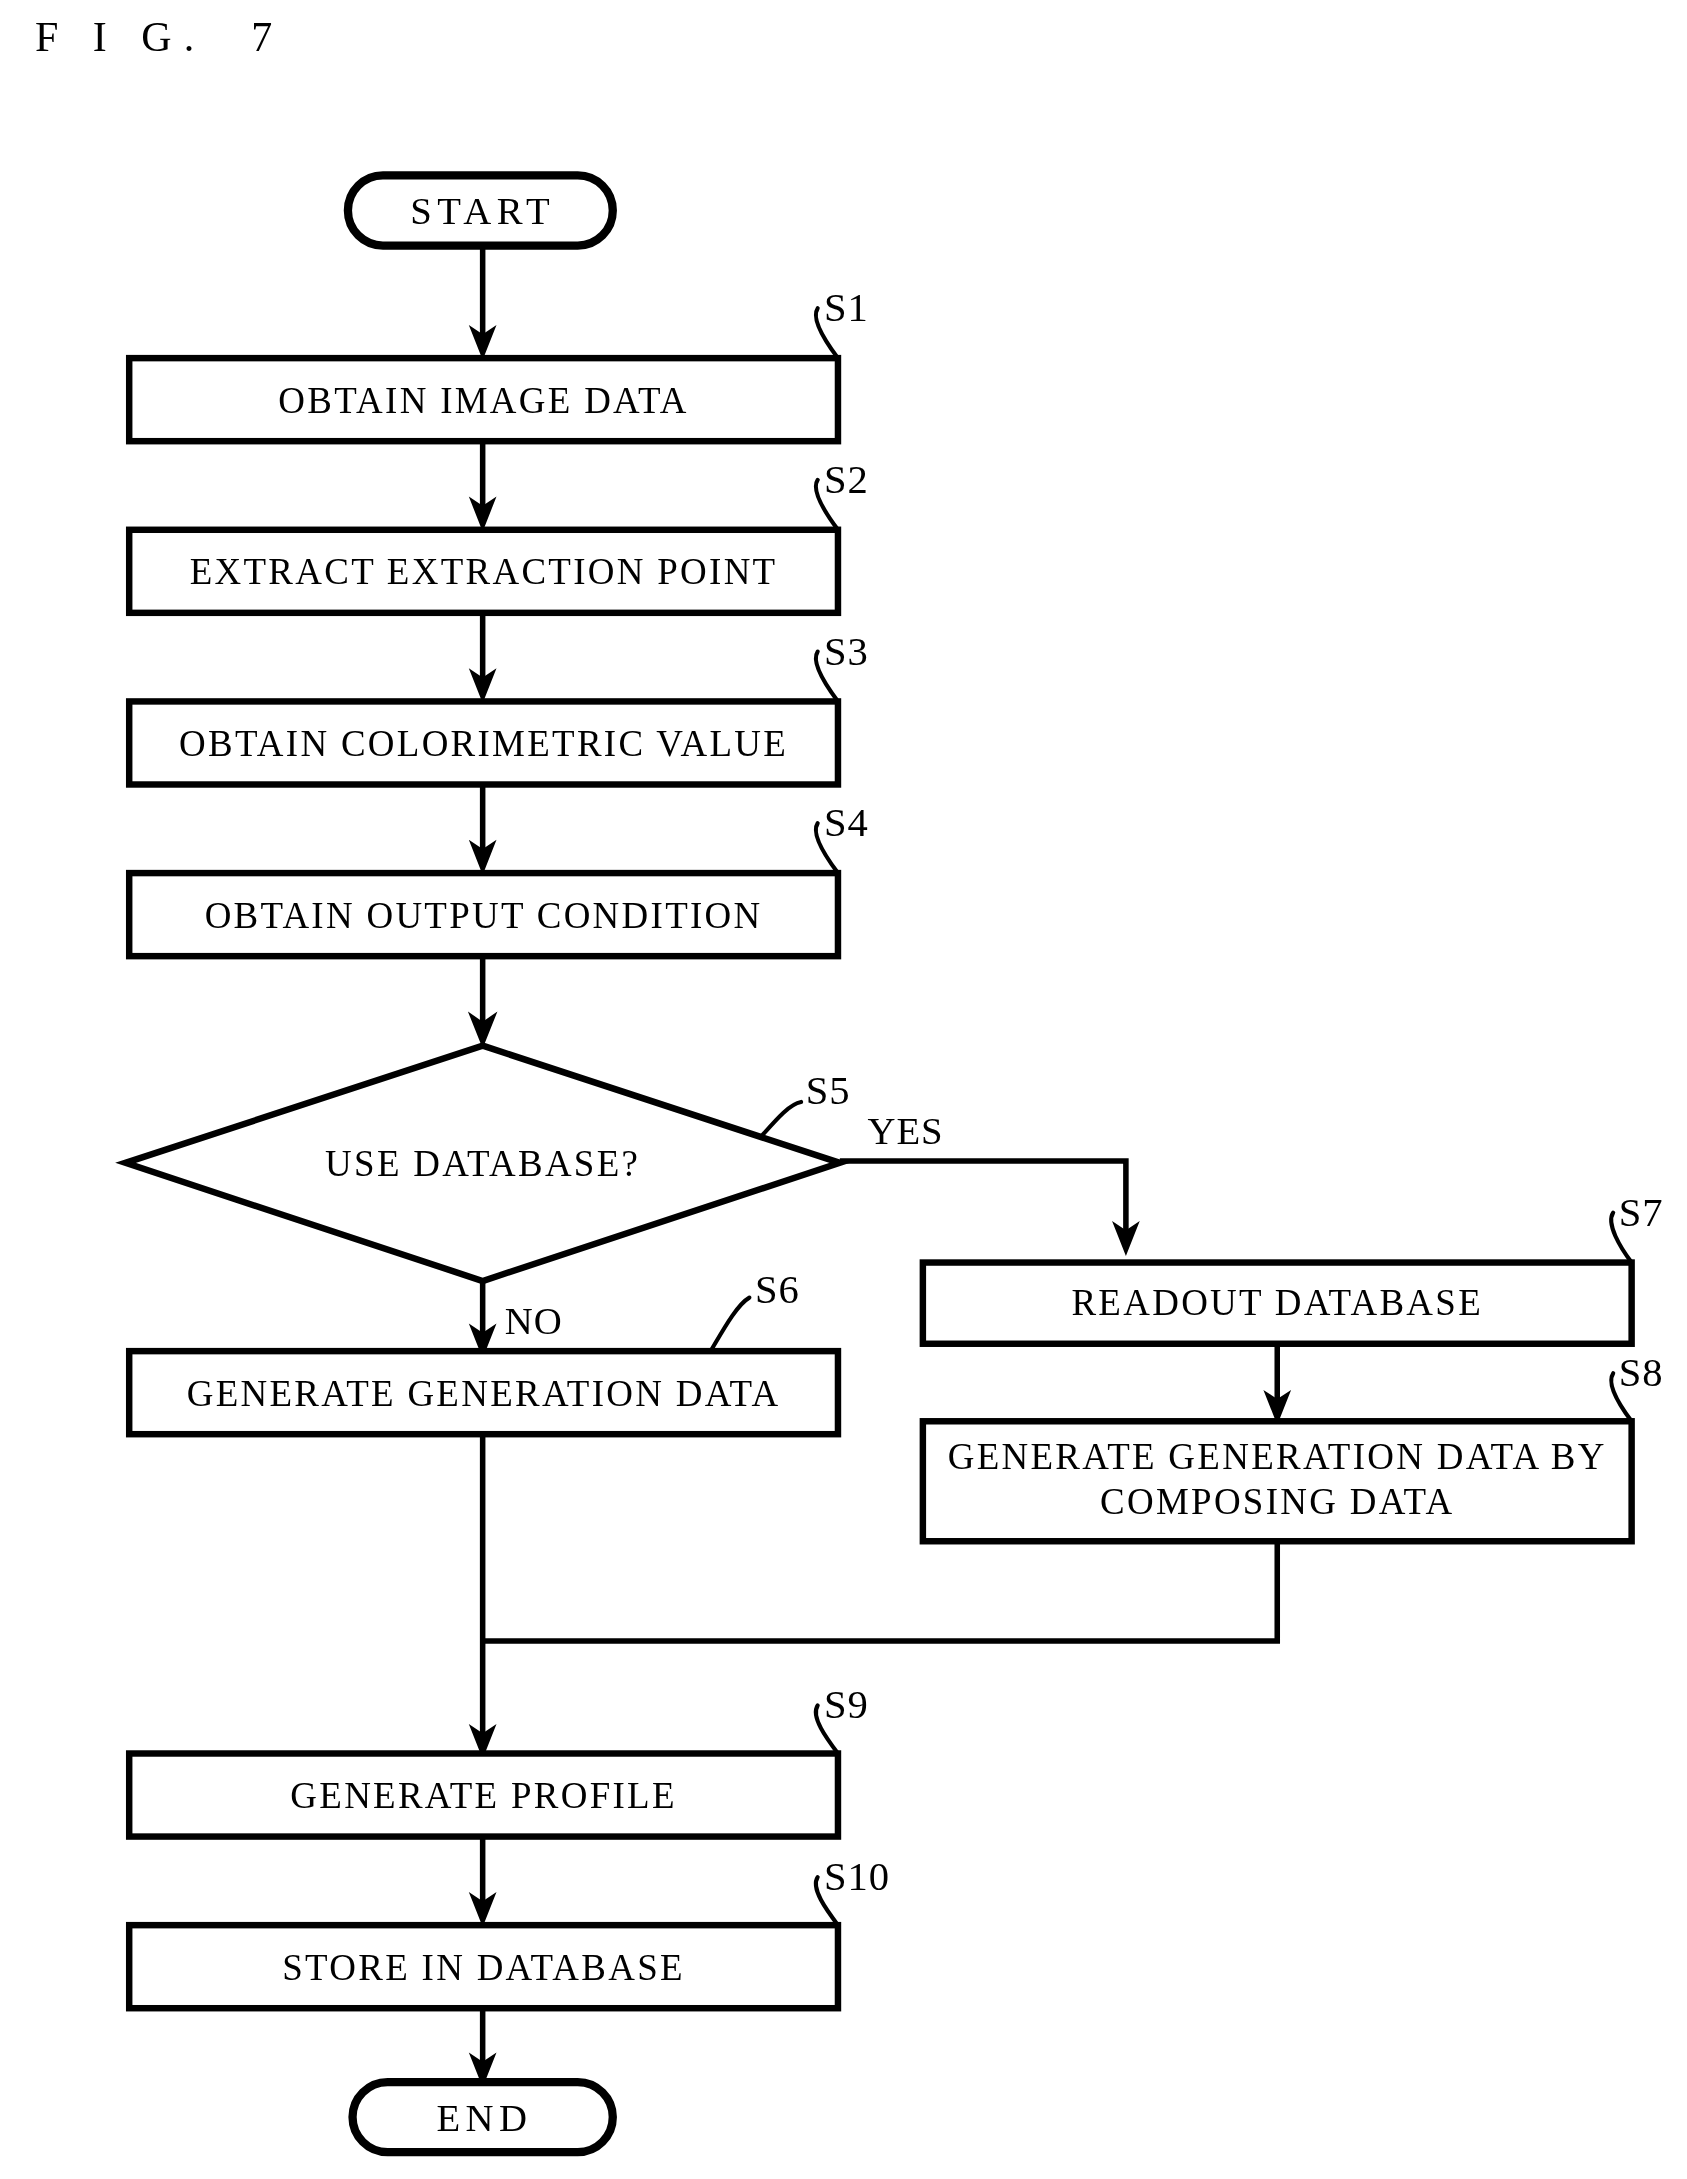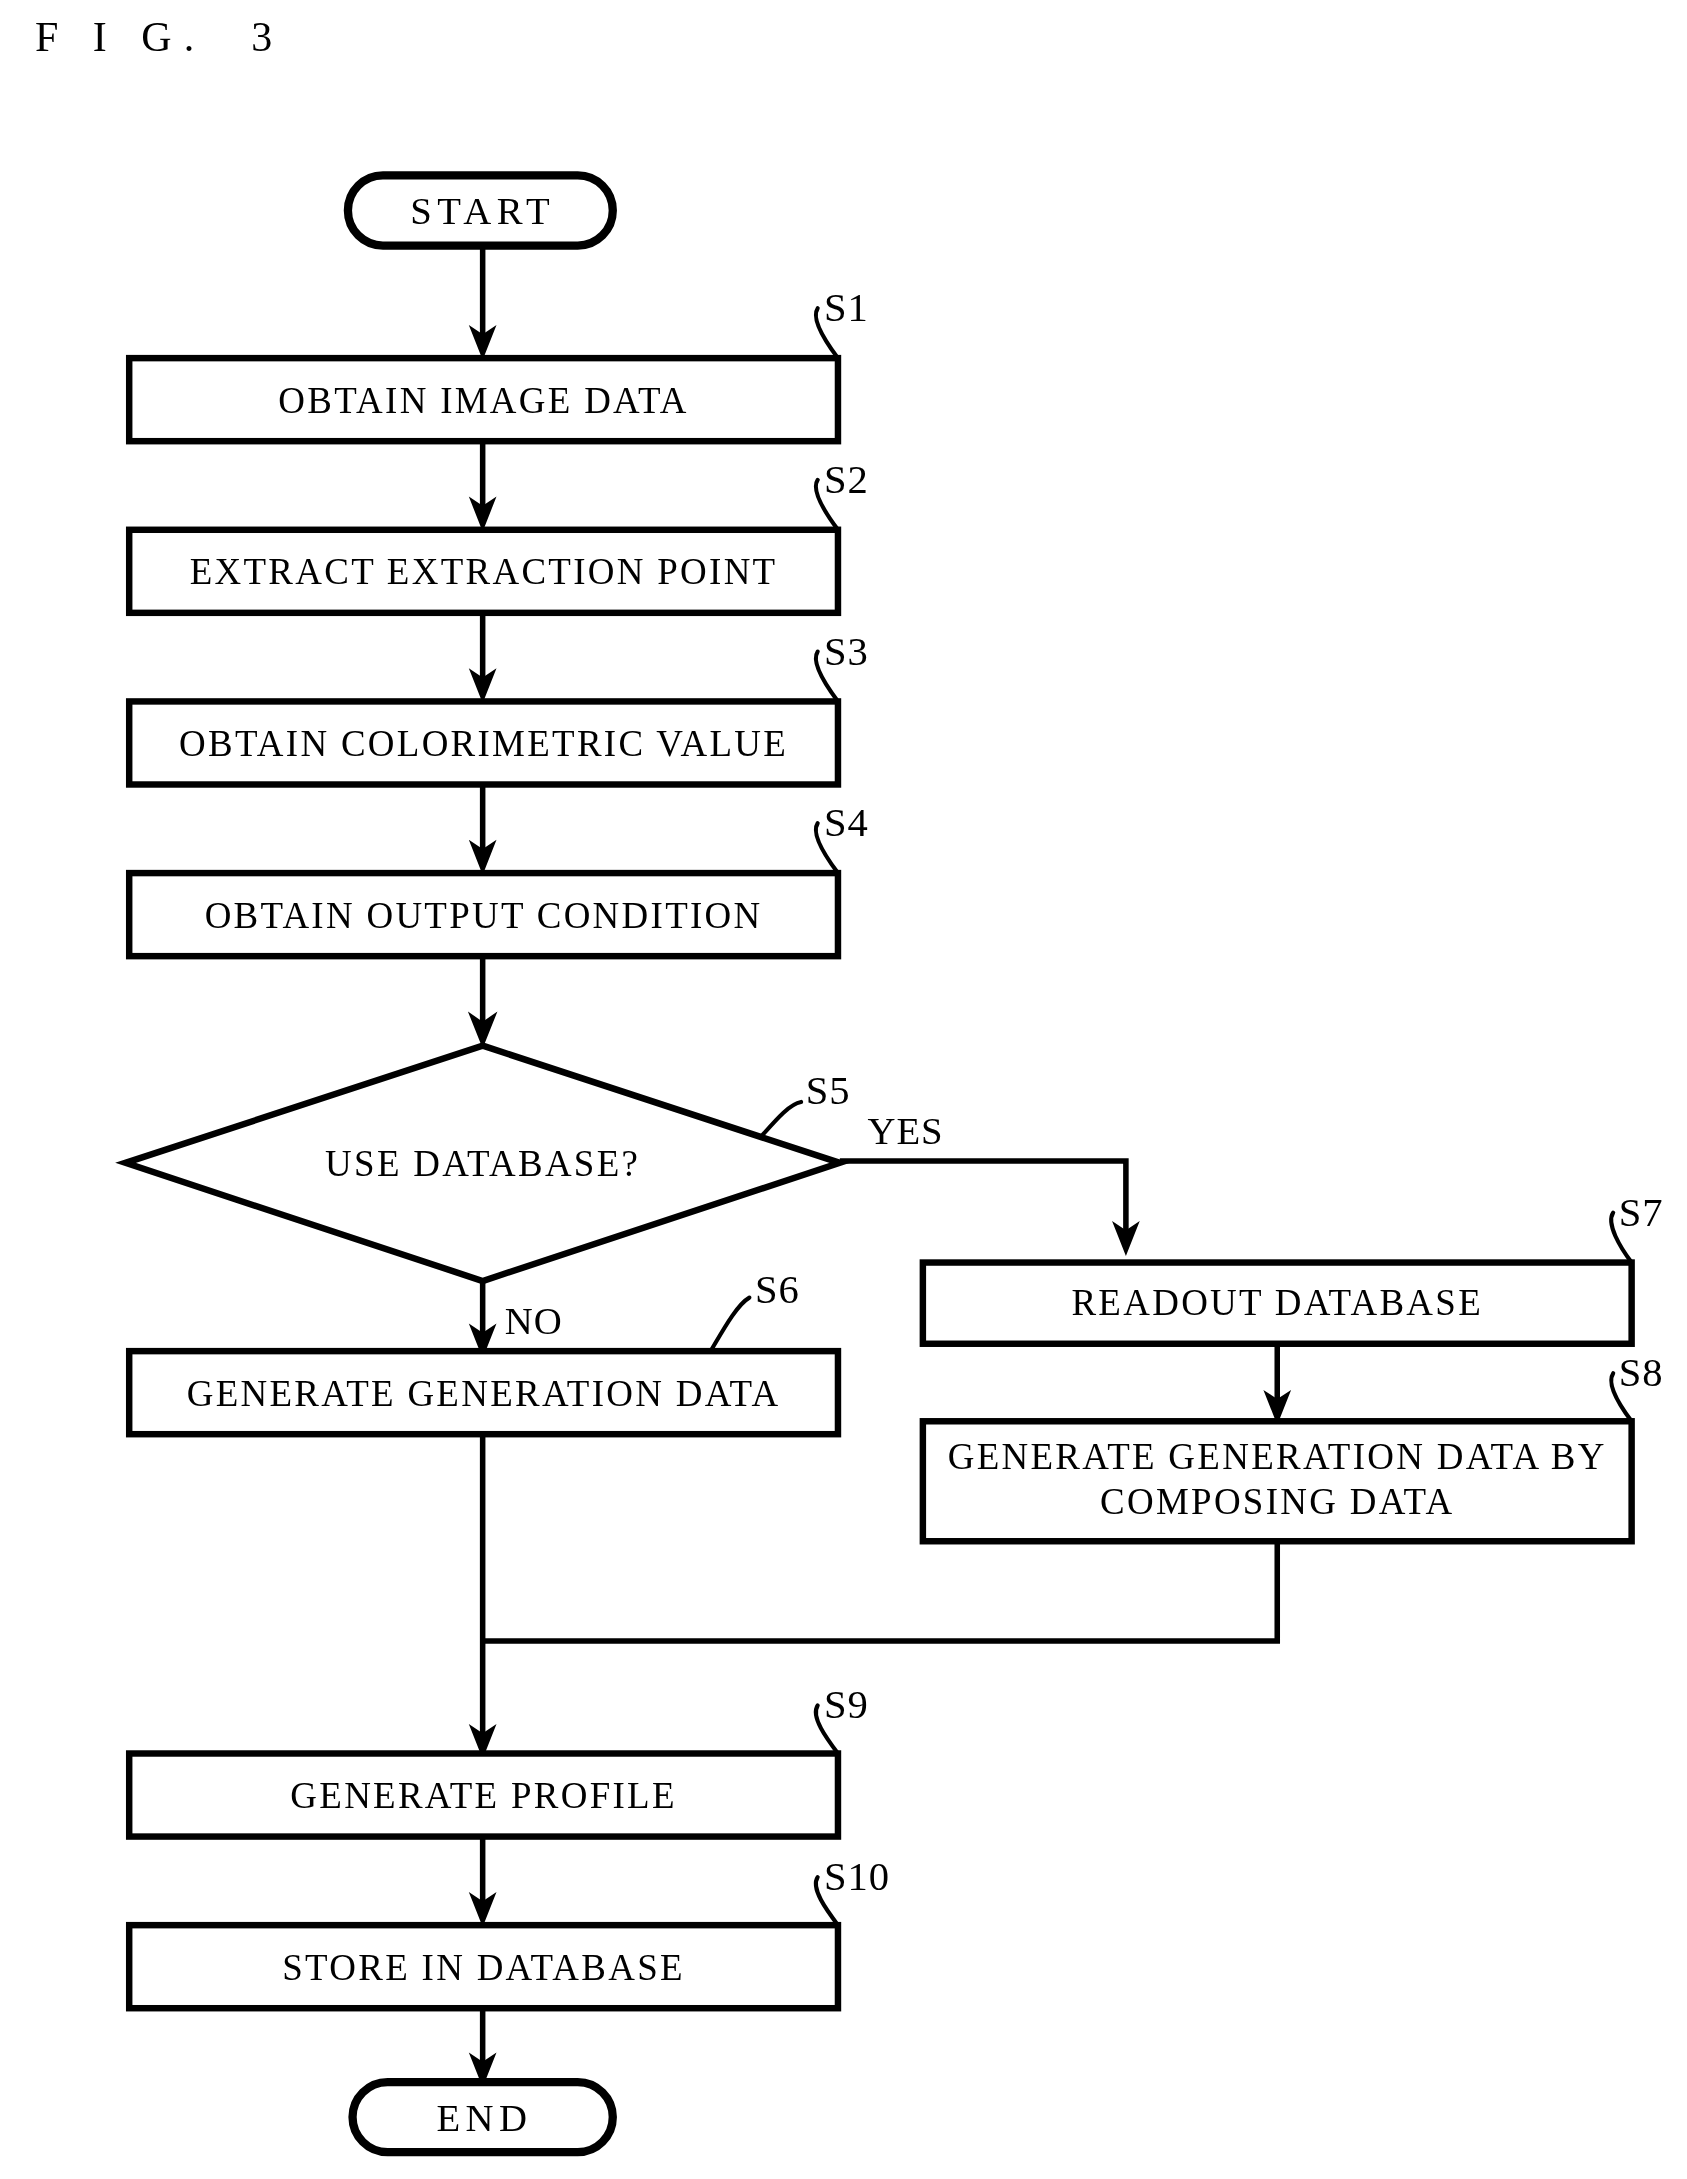--- a/index.html
+++ b/index.html
@@ -93,21 +93,21 @@
     font-size: 42px;
     fill: #000000;
     letter-spacing: 1px;
   }
 </style>
 </head>
 <body>
 
 <div id="figure-root">
 
-  <div class="fig-title">F I G.  3</div>
+  <div class="fig-title">F I G.  7</div>
 
   <svg class="chart-svg" viewBox="0 0 1828 2361" xmlns="http://www.w3.org/2000/svg">
 
     <g>
       <rect class="shape-term" x="377" y="190" width="287" height="76" rx="38" ry="38"></rect>
       <text class="node-label term" x="523" y="243">START</text>
     </g>
 
     <g>
       <line class="flow-line" x1="523" y1="266" x2="523" y2="375"></line>

